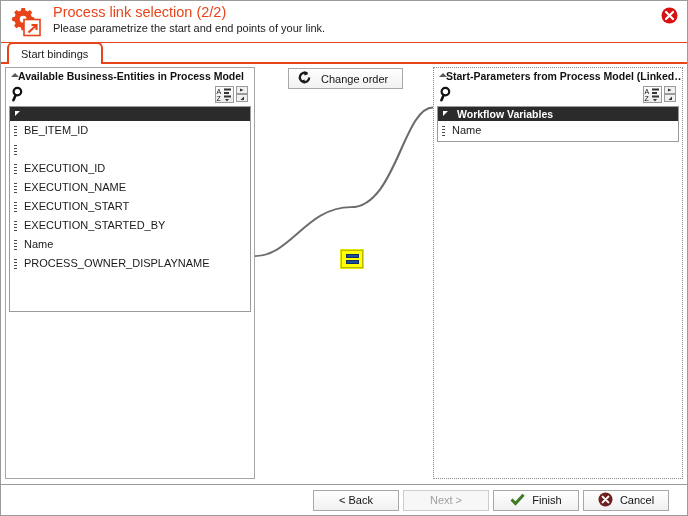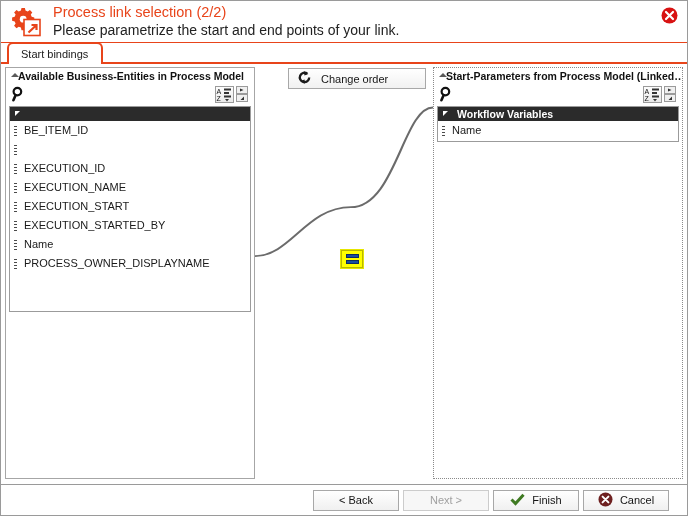--- a/index.html
+++ b/index.html
@@ -47,21 +47,21 @@
     top: 3px;
     font-size: 14.5px;
     color: #e8441a;
     font-family: "Liberation Sans", sans-serif;
     white-space: nowrap;
   }
   .hdr-sub {
     position: absolute;
     left: 52px;
     top: 21px;
-    font-size: 14px;
+    font-size: 11px;
     color: #222222;
     white-space: nowrap;
   }
   .close-btn {
     position: absolute;
     right: 9px;
     top: 6px;
     width: 17px;
     height: 17px;
     cursor: pointer;
@@ -264,21 +264,21 @@
     position: absolute;
     left: 254px;
     right: 254px;
     top: 3px;
     bottom: 5px;
   }
   .change-order-btn {
     position: absolute;
     left: 33px;
     top: 1px;
-    width: 138px;
+    width: 115px;
     height: 21px;
     border: 1px solid #a8a8a8;
     background: linear-gradient(#ffffff, #f1f1f1);
     box-sizing: border-box;
     cursor: pointer;
     display: flex;
     align-items: center;
     padding-left: 8px;
     gap: 9px;
   }

